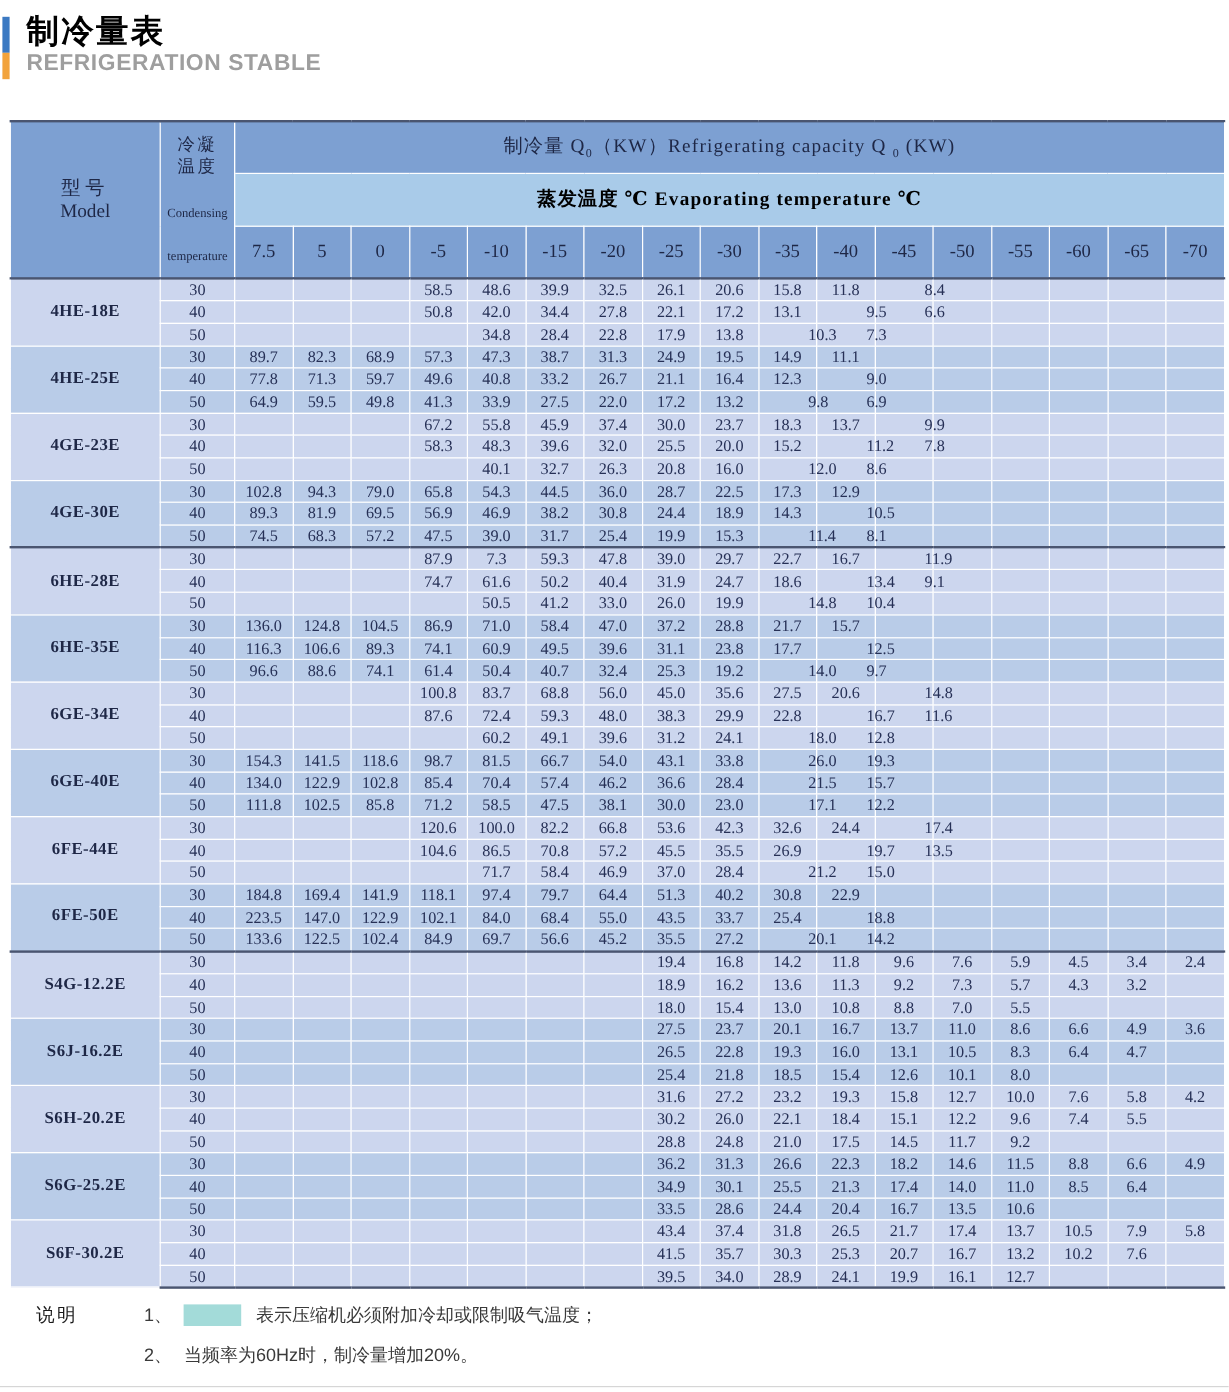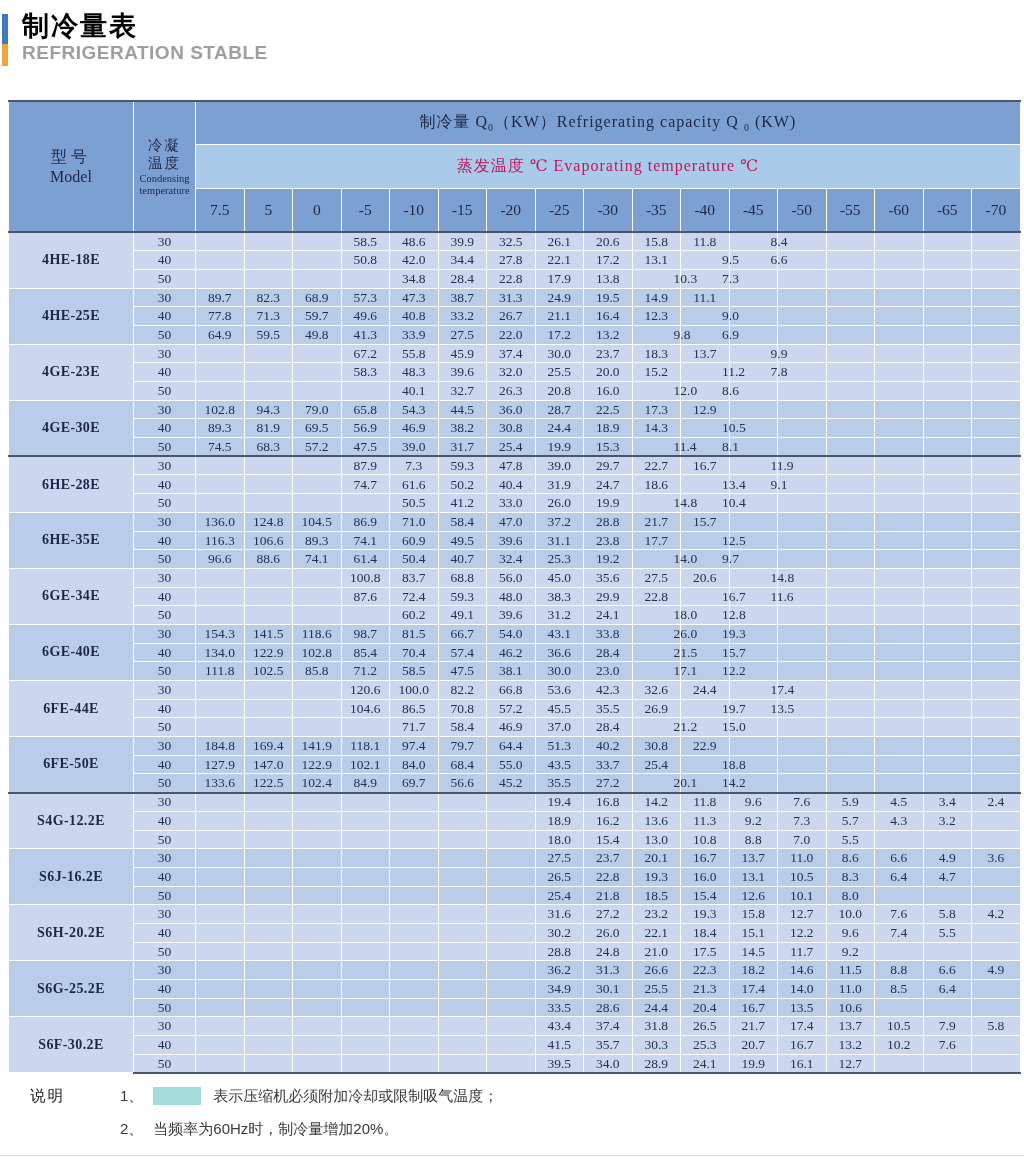--- a/index.html
+++ b/index.html
@@ -24,31 +24,31 @@
   table.cap-table{
     border-collapse:collapse;table-layout:fixed;width:1012px;
     font-family:"Liberation Serif","DejaVu Serif",serif;
     border-top:2px solid var(--separator-dark,#4a5570);
   }
   .cap-table th,.cap-table td{border:1px solid #ffffff;padding:0;text-align:center;vertical-align:middle;}
   
   .cap-table th.cap-h, .cap-table th.model-h, .cap-table th.cond-h, .cap-table tr.h3 th{
     background:var(--header-blue,#7da0d2);color:#1e2746;font-weight:normal;
   }
-  .cap-table th.evap-h{background:var(--evap-band,#a9cbe9);color:#be185d;font-weight:normal;}
+  .cap-table th.evap-h{background:var(--evap-band,#a9cbe9);color:#000000;font-weight:bold;}
   .cap-table tr.h1 th{height:42px;}
   .cap-table tr.h2 th{height:43px;}
   .cap-table tr.h3 th{height:42px;font-size:15.5px;}
   .cap-h{font-size:16px;letter-spacing:1px;}
   .cap-h sub{font-size:10px;}
   .evap-h{font-size:16px;letter-spacing:1px;}
   .mh-cn{font-size:16px;letter-spacing:4px;}
   .mh-en{font-size:16px;}
   .ch-cn{font-size:14.5px;letter-spacing:2px;line-height:1.25;}
-  .ch-en{font-size:10.5px;line-height:1.15;}
+  .ch-en{font-size:10.5px;line-height:1.15;margin-top:24px;}
   
   .cap-table tbody tr{height:18.7px;}
   .cap-table tbody td{font-size:13.5px;color:#263056;line-height:1;}
   .cap-table tbody tr.band-a td{background:var(--band-light,#ccd6ee);}
   .cap-table tbody tr.band-b td{background:var(--band-dark,#b9cce8);}
   .cap-table tbody td.model-cell{
     background:var(--model-col,#b0d2ed);font-weight:bold;font-size:14px;letter-spacing:0.4px;color:#1e2746;
   }
   .cap-table tbody td.teal{background:var(--teal-highlight,#a3dbd9);padding-left:41px;}
   
@@ -705,21 +705,21 @@
           <td class="val-cell">22.9</td>
           <td class="val-cell"></td>
           <td class="val-cell"></td>
           <td class="val-cell"></td>
           <td class="val-cell"></td>
           <td class="val-cell"></td>
           <td class="val-cell"></td>
         </tr>
         <tr class="band-b">
           <td class="cond-cell">40</td>
-          <td class="val-cell">127.9</td>
+          <td class="val-cell">223.5</td>
           <td class="val-cell">147.0</td>
           <td class="val-cell">122.9</td>
           <td class="val-cell">102.1</td>
           <td class="val-cell">84.0</td>
           <td class="val-cell">68.4</td>
           <td class="val-cell">55.0</td>
           <td class="val-cell">43.5</td>
           <td class="val-cell">33.7</td>
           <td class="val-cell">25.4</td>
           <td class="val-cell teal">18.8</td>

